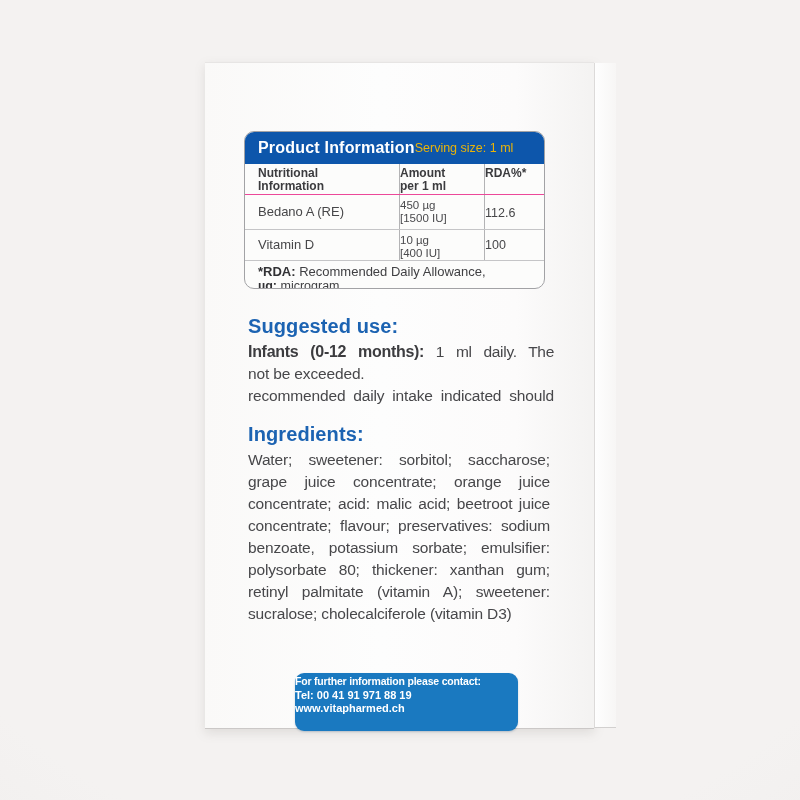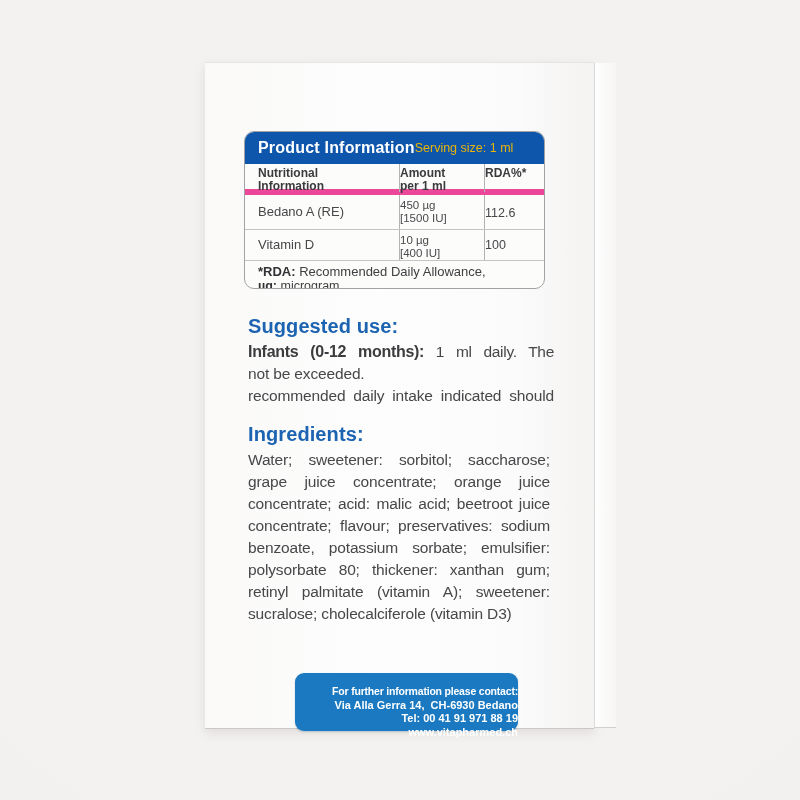--- a/index.html
+++ b/index.html
@@ -29,21 +29,21 @@
     overflow:hidden;box-sizing:border-box;
   }
   .panel-header{
     height:32px;background:#0d56ab;
     display:flex;align-items:center;
     padding:0 9px 0 13px;
   }
   .panel-title{color:#ffffff;font-weight:bold;font-size:16px;letter-spacing:.2px;}
   .panel-serving{color:#eab308;font-size:12.5px;}
   .trow{display:grid;grid-template-columns:154px 85px 1fr;}
-  .thead{height:31px;border-bottom:6px solid #ec4899;box-sizing:border-box;}
+  .thead{height:31px;border-bottom:1px solid #ec4899;box-sizing:border-box;}
   .r1{height:35px;border-bottom:1px solid #c5c5c7;box-sizing:border-box;}
   .r2{height:31px;border-bottom:1px solid #c5c5c7;box-sizing:border-box;}
   .cell{color:#474749;}
   .c1{padding-left:13px;text-align:left;}
   .c2,.c3{text-align:left;border-left:1px solid #b3b3b5;}
   .thead .cell{font-weight:bold;font-size:12px;line-height:12.5px;color:#3b3b3e;padding-top:3px;}
   .thead .c3{}
   .name{font-size:13px;padding-top:9px;}
   .r2 .name{padding-top:7px;}
   .amt{font-size:11.5px;line-height:13px;padding-top:4px;color:#4a4a4d;}
@@ -62,22 +62,22 @@
   .jline{
     font-size:15.5px;color:#47474a;line-height:22px;letter-spacing:-0.15px;
     text-align:justify;text-align-last:justify;
   }
   .jline.lastline{text-align:left;text-align-last:left;}
   .lead-line{letter-spacing:-0.3px;}
   .lead{font-weight:bold;font-size:16px;color:#3c3c3f;}
   
   .contact{
     position:absolute;left:90px;top:611px;width:223px;height:58px;
-    background:#1a79c0;border-radius:9px;color:#ffffff;text-align:right;
-    padding-top:12px;box-sizing:border-box;
+    background:#1a79c0;border-radius:9px;color:#ffffff;text-align:left;
+    padding-top:2px;box-sizing:border-box;
     box-shadow:0 1px 2px rgba(40,80,120,.25);
   }
   .cl{font-size:11px;font-weight:bold;line-height:13.5px;white-space:pre;}
   .cl1{font-size:10.5px;letter-spacing:-0.2px;}
 </style>
 </head>
 <body>
 
 <div class="box">
   <div class="box-front"></div>
@@ -135,17 +135,16 @@
     <div class="jline">concentrate; acid: malic acid; beetroot juice</div>
     <div class="jline">concentrate; flavour; preservatives: sodium</div>
     <div class="jline">benzoate, potassium sorbate; emulsifier:</div>
     <div class="jline">polysorbate 80; thickener: xanthan gum;</div>
     <div class="jline">retinyl palmitate (vitamin A); sweetener:</div>
     <div class="jline lastline">sucralose; cholecalciferole (vitamin D3)</div>
   </div>
 
   <div class="contact">
     <div class="cl cl1">For further information please contact:</div>
-    <div class="cl">Via Alla Gerra 14,  CH-6930 Bedano</div>
     <div class="cl">Tel: 00 41 91 971 88 19</div>
     <div class="cl">www.vitapharmed.ch</div>
   </div>
 </div>
 
 </body></html>

